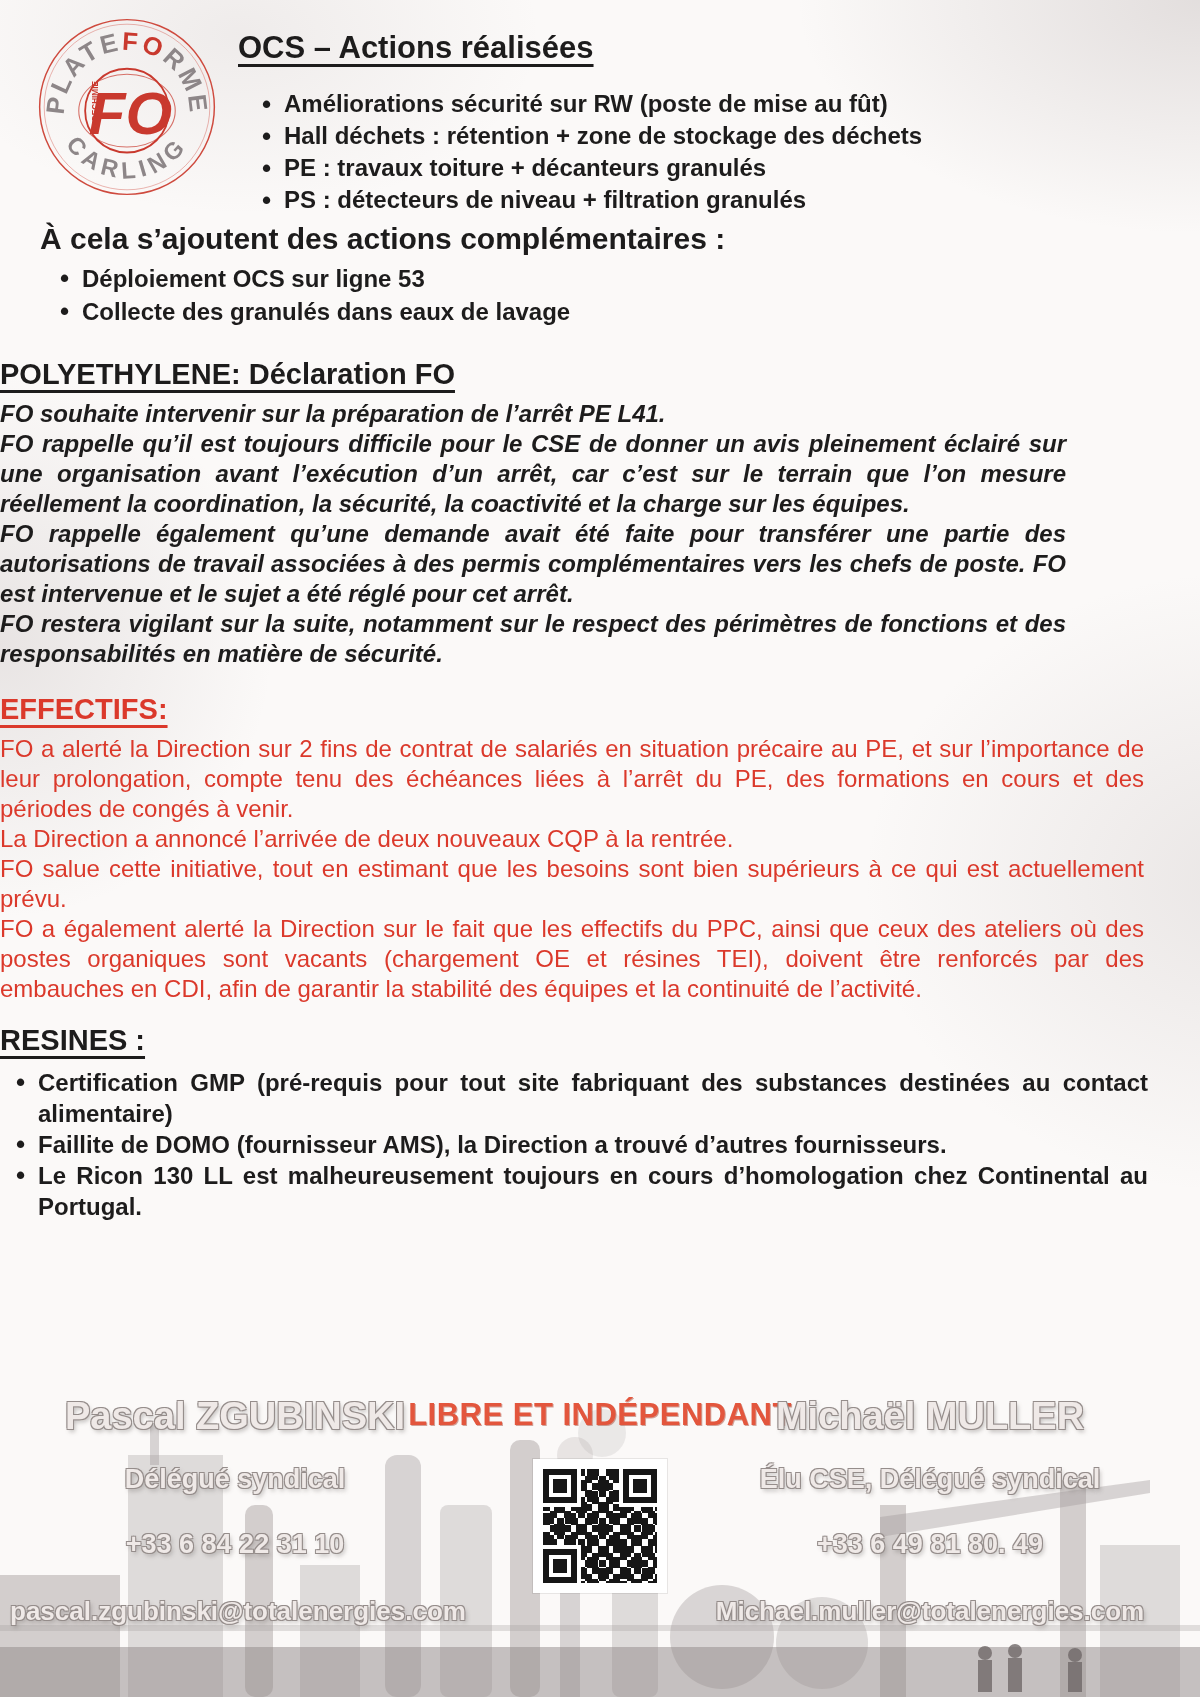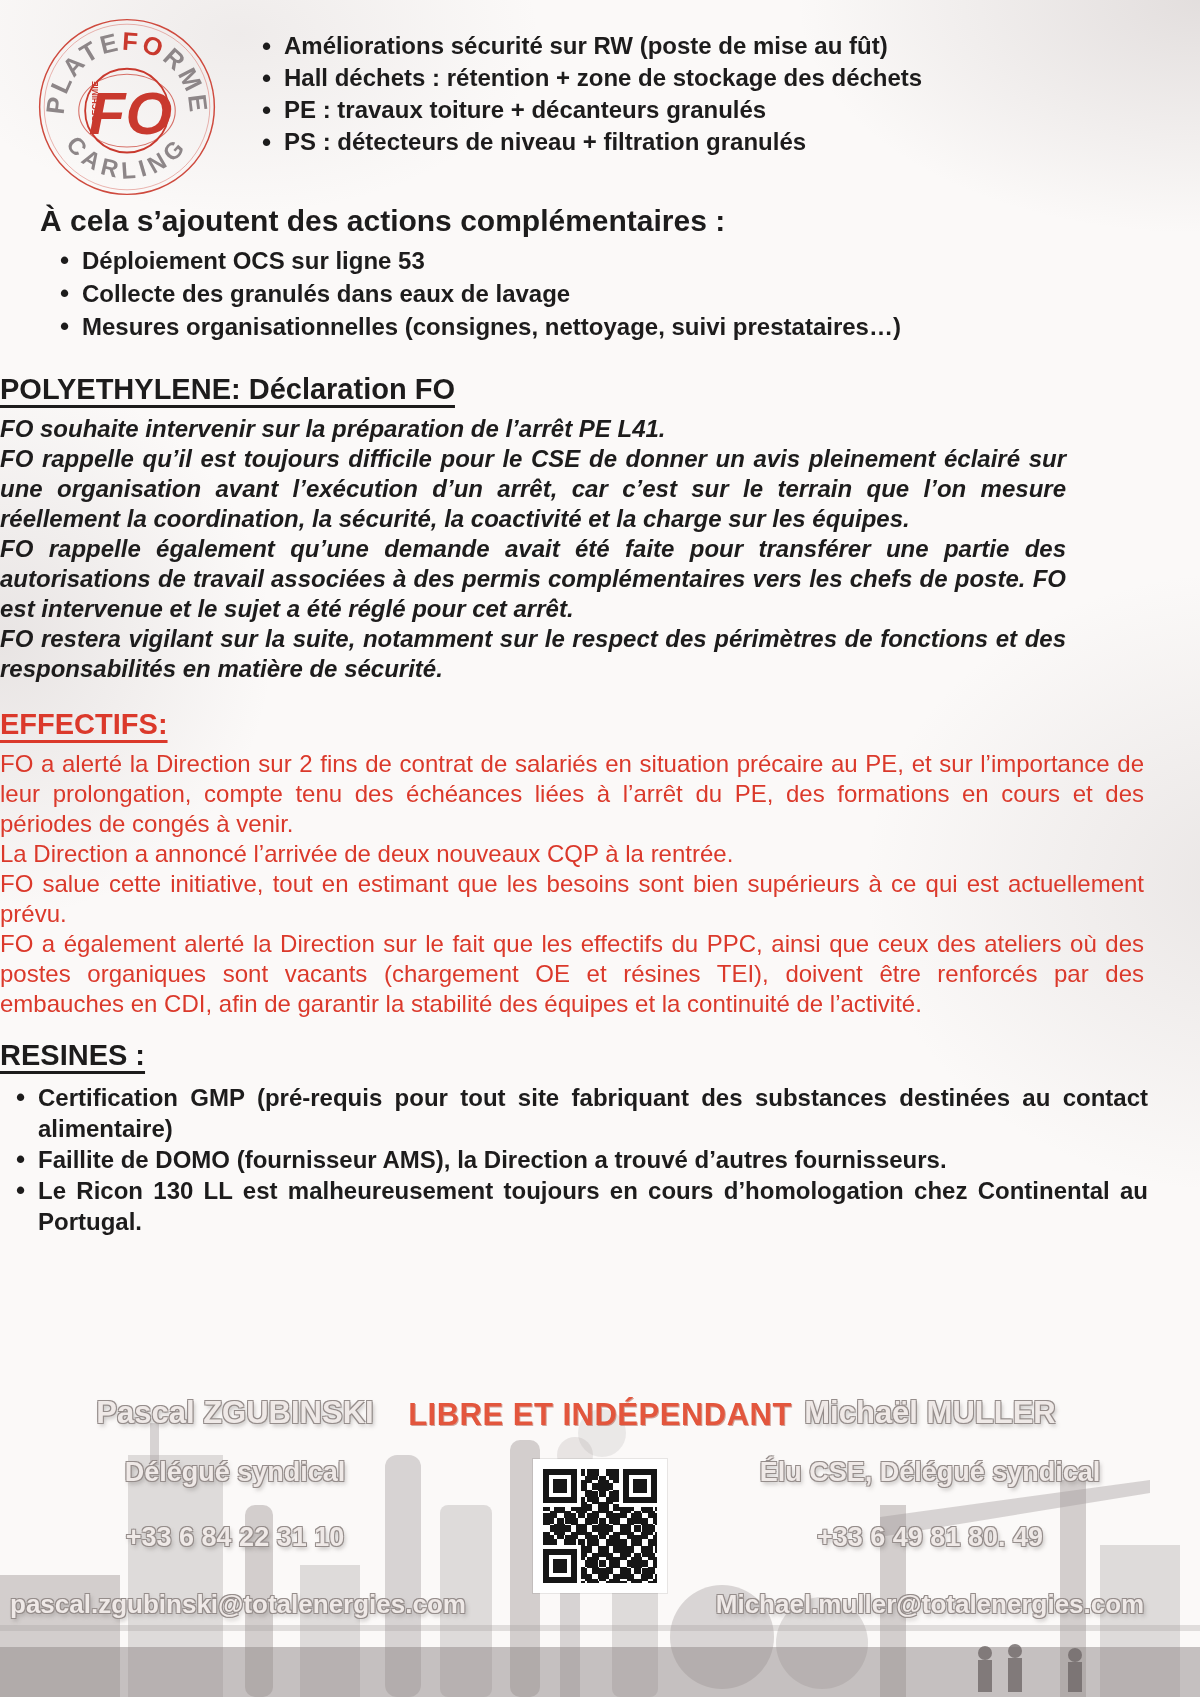--- a/index.html
+++ b/index.html
@@ -63,21 +63,21 @@
   .footer{position:absolute;left:0;right:0;bottom:0;height:312px;}
   .skyline{position:absolute;inset:0;width:100%;height:100%;}
   .f-col{position:absolute;text-align:center;z-index:2;}
   .f-left{left:10px;top:10px;width:450px;}
   .f-center{left:50%;transform:translateX(-50%);top:8px;width:420px;}
   .f-right{left:690px;top:10px;width:480px;}
   .f-text{
     font-weight:700;color:#efe9e7;
     text-shadow:-1px -1px 0 #958d8b,1px -1px 0 #958d8b,-1px 1px 0 #958d8b,1px 1px 0 #958d8b,2px 3px 4px rgba(90,82,80,.35);
   }
-  .f-name{font-size:31px;margin:0 0 26px 0;}
+  .f-name{font-size:38px;margin:0 0 26px 0;}
   .f-role{font-size:27px;margin:0 0 34px 0;}
   .f-phone{font-size:27px;margin:0 0 36px 0;}
   .f-email{font-size:26px;margin:0;}
   .slogan{
     font-size:31px;font-weight:800;letter-spacing:.5px;color:#e2492e;
     text-shadow:1px 1px 0 rgba(150,40,20,.45);margin:4px 0 0 0;opacity:.92;
   }
   .qr{
     position:relative;width:134px;height:134px;margin:26px auto 0;
     background:#fff;box-shadow:0 0 0 1px rgba(0,0,0,.08);
@@ -118,35 +118,35 @@
         <text font-size="26" font-weight="bold" letter-spacing="6" fill="#8d8688">
           <textPath href="#arcBot" startOffset="50%" text-anchor="middle">CARLING</textPath>
         </text>
         <circle cx="100" cy="104" r="46" fill="none" stroke="#c9392e" stroke-width="2"></circle>
         <ellipse cx="100" cy="104" rx="53" ry="40" fill="none" stroke="#c9392e" stroke-width="1.2" opacity=".7"></ellipse>
         <text x="58" y="130" font-size="66" font-weight="bold" font-style="italic" fill="#c9392e">FO</text>
         <text x="68" y="127" font-size="9" font-weight="bold" fill="#c9392e" transform="rotate(-90 68 127)">FEDECHIMIE</text>
       </svg>
     </div>
     <div class="header-right">
+      <h1 class="ocs-title">OCS – Actions réalisées</h1>
       <ul class="ocs-list">
         <li>Améliorations sécurité sur RW (poste de mise au fût)</li>
         <li>Hall déchets : rétention + zone de stockage des déchets</li>
         <li>PE : travaux toiture + décanteurs granulés</li>
         <li>PS : détecteurs de niveau + filtration granulés</li>
       </ul>
     </div>
   </div>
 
   <div class="complementary">
     <p class="comp-intro">À cela s’ajoutent des actions complémentaires :</p>
     <ul class="comp-list">
       <li>Déploiement OCS sur ligne 53</li>
       <li>Collecte des granulés dans eaux de lavage</li>
-      <li>Mesures organisationnelles (consignes, nettoyage, suivi prestataires…)</li>
     </ul>
   </div>
 
   <div class="section poly">
     <h2 class="section-title">POLYETHYLENE: Déclaration FO</h2>
     <p>FO souhaite intervenir sur la préparation de l’arrêt PE L41.</p>
     <p>FO rappelle qu’il est toujours difficile pour le CSE de donner un avis pleinement éclairé sur une organisation avant l’exécution d’un arrêt, car c’est sur le terrain que l’on mesure réellement la coordination, la sécurité, la coactivité et la charge sur les équipes.</p>
     <p>FO rappelle également qu’une demande avait été faite pour transférer une partie des autorisations de travail associées à des permis complémentaires vers les chefs de poste. FO est intervenue et le sujet a été réglé pour cet arrêt.</p>
     <p>FO restera vigilant sur la suite, notamment sur le respect des périmètres de fonctions et des responsabilités en matière de sécurité.</p>
   </div>

